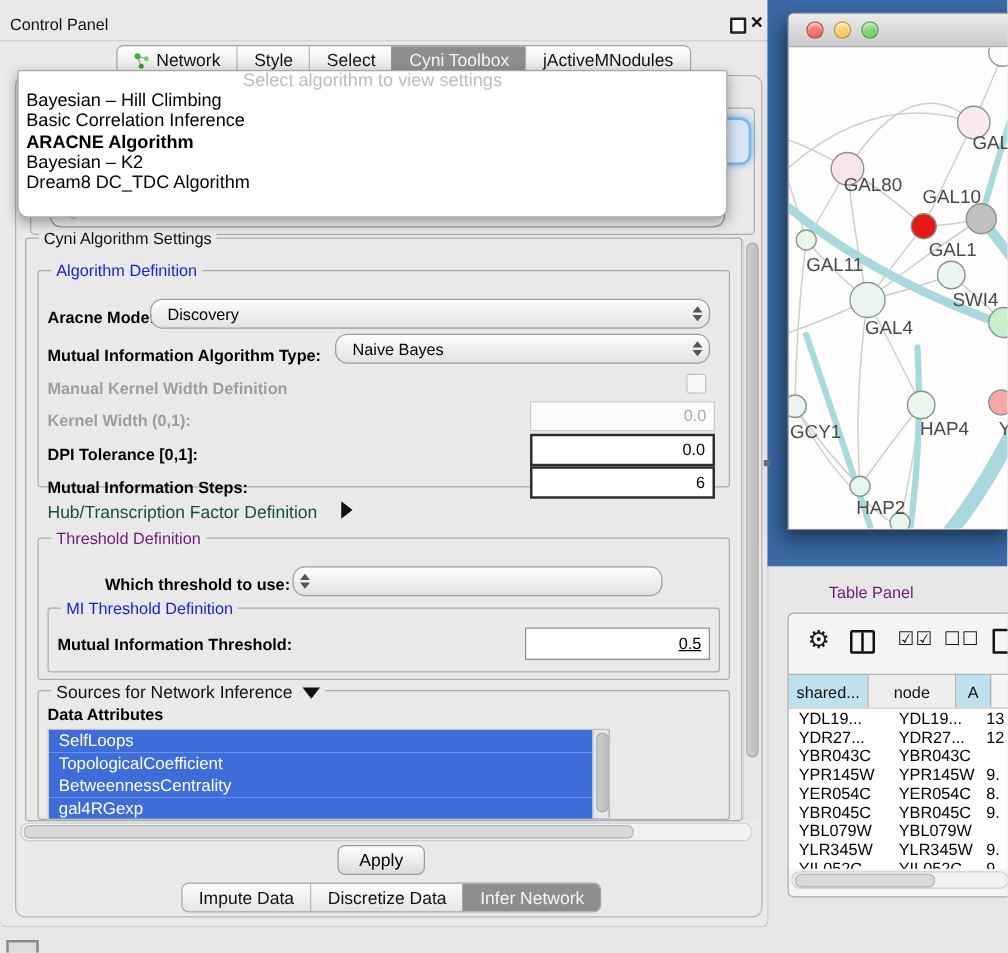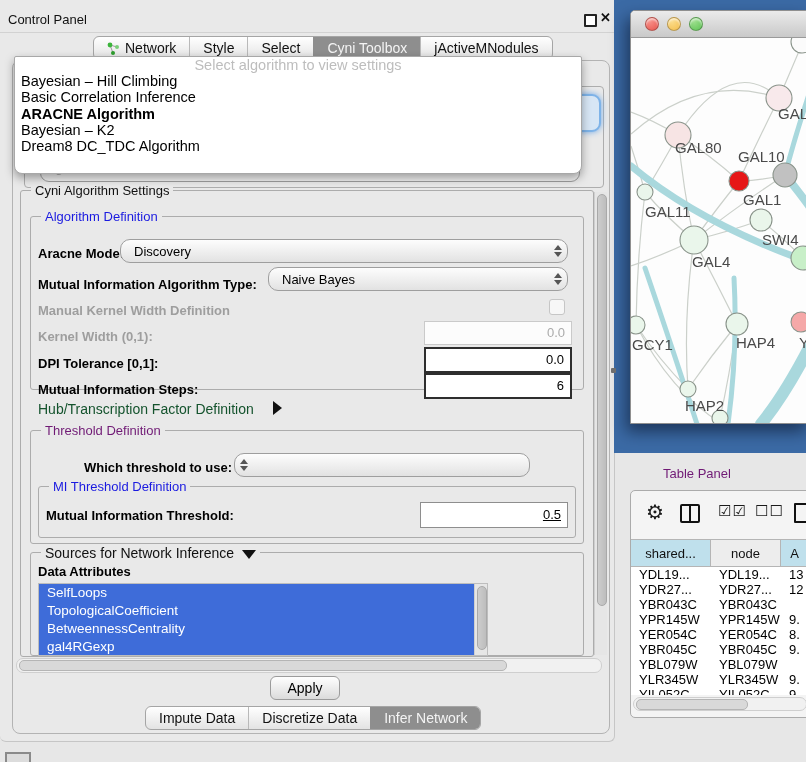--- a/index.html
+++ b/index.html
@@ -327,21 +327,21 @@
 <div class="abs tp-title">Table Panel</div>
 <div class="abs table-panel">
   <div class="tp-toolbar" id="tp-toolbar">
       <span class="tp-icon gear-glyph" style="left: 15px;">⚙</span>
       <span class="tp-icon cols-icon" style="left: 49px; top: 13px;"></span>
       <span class="tp-icon cbx-glyph" style="left: 87px;">☑☑</span>
       <span class="tp-icon cbx-glyph" style="left: 124px;">☐☐</span>
       <span class="tp-icon file-icon" style="left: 163px; top: 12px;"></span>
     </div>
   <div class="tp-header" id="tp-header">
-      <div class="tp-hcell hl" style="width: 80px;">shared...</div>
+      <div class="tp-hcell hl" style="width: 64px;">shared...</div>
       <div class="tp-hcell" style="width: 70px;">node</div>
       <div class="tp-hcell hl" style="width: 28px;">A</div>
     </div>
   <div class="tp-rows" id="tp-rows">
       <div class="tp-row">
         <div class="tp-cell" style="width: 80px;">YDL19...</div>
         <div class="tp-cell" style="width: 70px;">YDL19...</div>
         <div class="tp-cell" style="width: 28px;">13</div>
       </div>
       <div class="tp-row">

